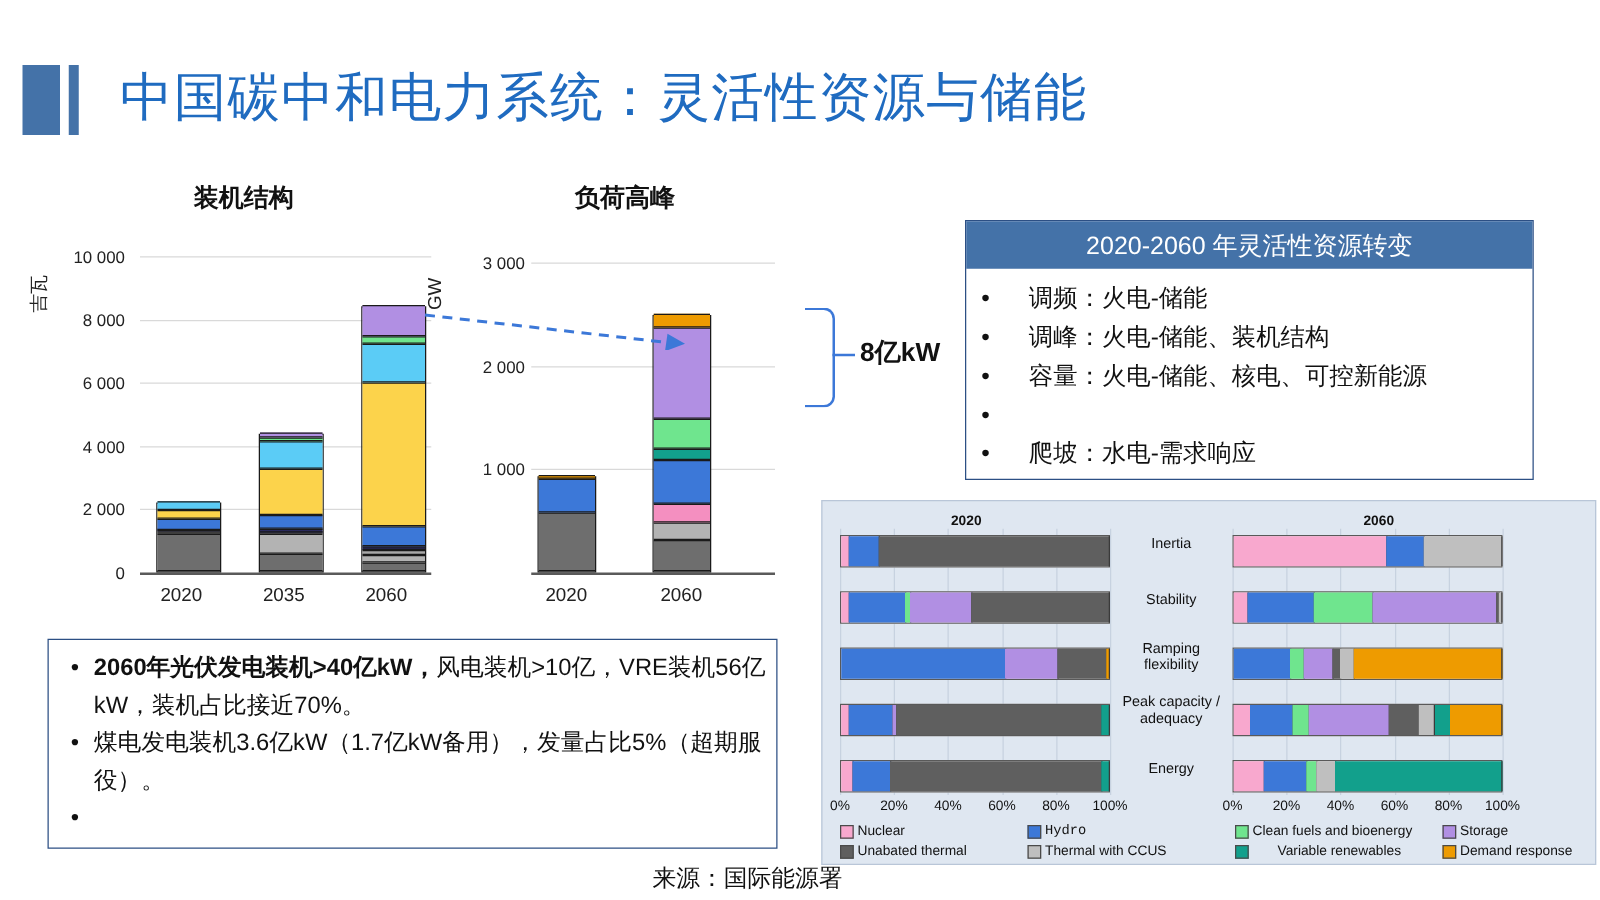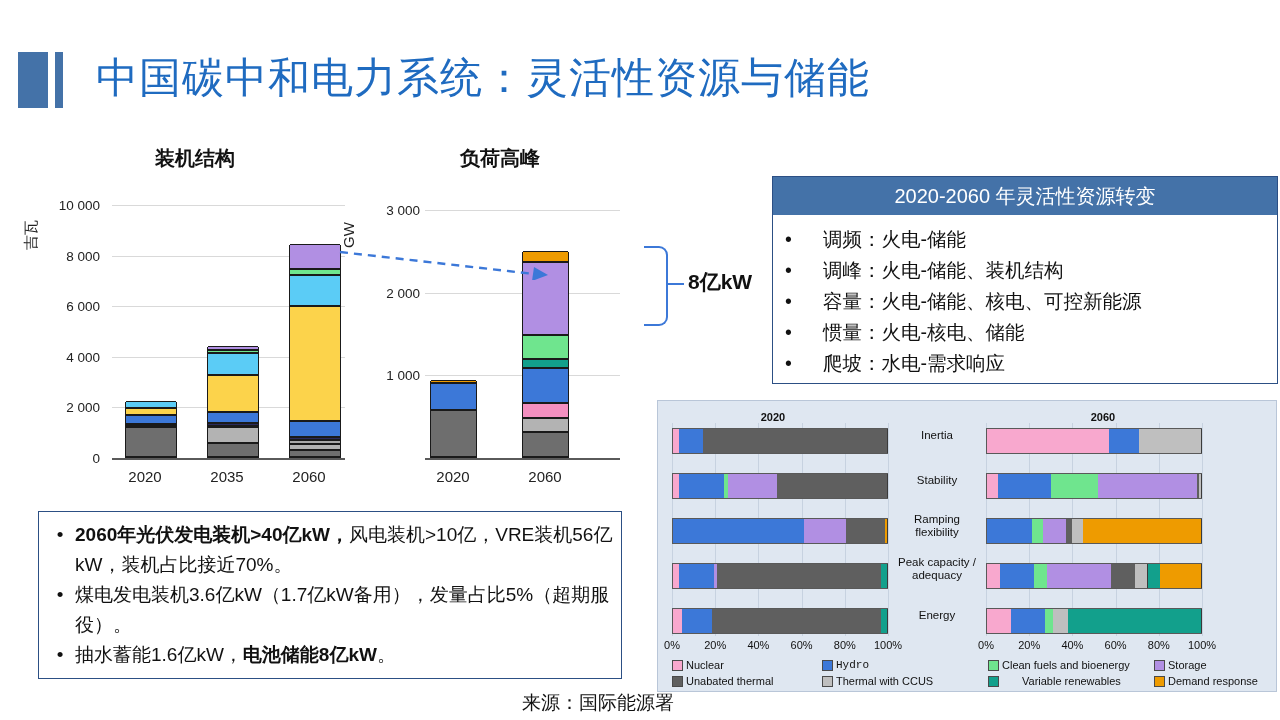--- a/index.html
+++ b/index.html
@@ -17,21 +17,21 @@
   .tick{position:absolute;font-size:13.5px;color:#222;white-space:nowrap;text-align:right;}
   .xtick{position:absolute;font-size:15px;color:#222;white-space:nowrap;text-align:center;}
   .gridline{position:absolute;height:1px;background:#d9d9d9;}
   .axisline{position:absolute;height:1.5px;background:#5a5a5a;}
   .bar{position:absolute;box-sizing:border-box;border-left:1.3px solid #1a1a1a;border-right:1.3px solid #1a1a1a;}
   .seg{position:absolute;left:0;right:0;box-sizing:border-box;border-top:1.1px solid #1a1a1a;border-bottom:1.1px solid #1a1a1a;}
   .ylabel-rot{position:absolute;font-size:15px;color:#222;
       transform:rotate(-90deg);transform-origin:left top;white-space:nowrap;}
 
   
-  #flex-box{position:absolute;left:772px;top:176px;width:506px;height:208px;
+  #flex-box{position:absolute;left:772px;top:176px;width:455px;height:208px;
       border:1px solid #2c4f84;background:#ffffff;box-sizing:border-box;}
   #flex-box-hd{height:38px;background:#4472A8;color:#fff;font-size:20px;
       display:flex;align-items:center;justify-content:center;white-space:nowrap;}
   #flex-box-body{padding:9px 6px 4px 12px;}
   #flex-box-body .li{display:flex;font-size:19.5px;color:#111;line-height:31px;white-space:nowrap;}
   #flex-box-body .li .bul{width:30px;flex:none;text-align:left;}
   #flex-box-body .li .tx{padding-left:8px;}
 
   
   #notes-box{position:absolute;left:38px;top:511px;width:584px;height:168px;
@@ -175,41 +175,39 @@
     <div class="li">
         <span class="bul">•</span>
         <span class="tx">调峰：火电-储能、装机结构</span>
       </div>
     <div class="li">
         <span class="bul">•</span>
         <span class="tx">容量：火电-储能、核电、可控新能源</span>
       </div>
     <div class="li">
         <span class="bul">•</span>
-        <span class="tx">惯量：火电-核电、储能</span>
       </div>
     <div class="li">
         <span class="bul">•</span>
         <span class="tx">爬坡：水电-需求响应</span>
       </div>
   </div>
 </div>
 
 <div id="notes-box">
     <div class="nli">
       <span class="bul">•</span>
       <span class="tx"><span class="b">2060年光伏发电装机&gt;40亿kW，</span><span>风电装机&gt;10亿，VRE装机56亿kW，装机占比接近70%。</span></span>
     </div>
     <div class="nli">
       <span class="bul">•</span>
       <span class="tx"><span>煤电发电装机3.6亿kW（1.7亿kW备用），发量占比5%（超期服役）。</span></span>
     </div>
     <div class="nli">
       <span class="bul">•</span>
-      <span class="tx"><span>抽水蓄能1.6亿kW，</span><span class="b">电池储能8亿kW</span><span>。</span></span>
     </div>
   </div>
 
 <div id="source">来源：国际能源署</div>
 
 <div id="iea">
   <div class="iea-col-title" style="left:0px;top:10px;width:230px;">2020</div>
   <div class="iea-col-title" style="left:330px;top:10px;width:230px;">2060</div>
 <div class="iea-vgrid" style="left: 14px; top: 22px; height: 213px;"></div>
     <div class="iea-axis" style="left: -8px; top: 238px; width: 44px;">0%</div>

